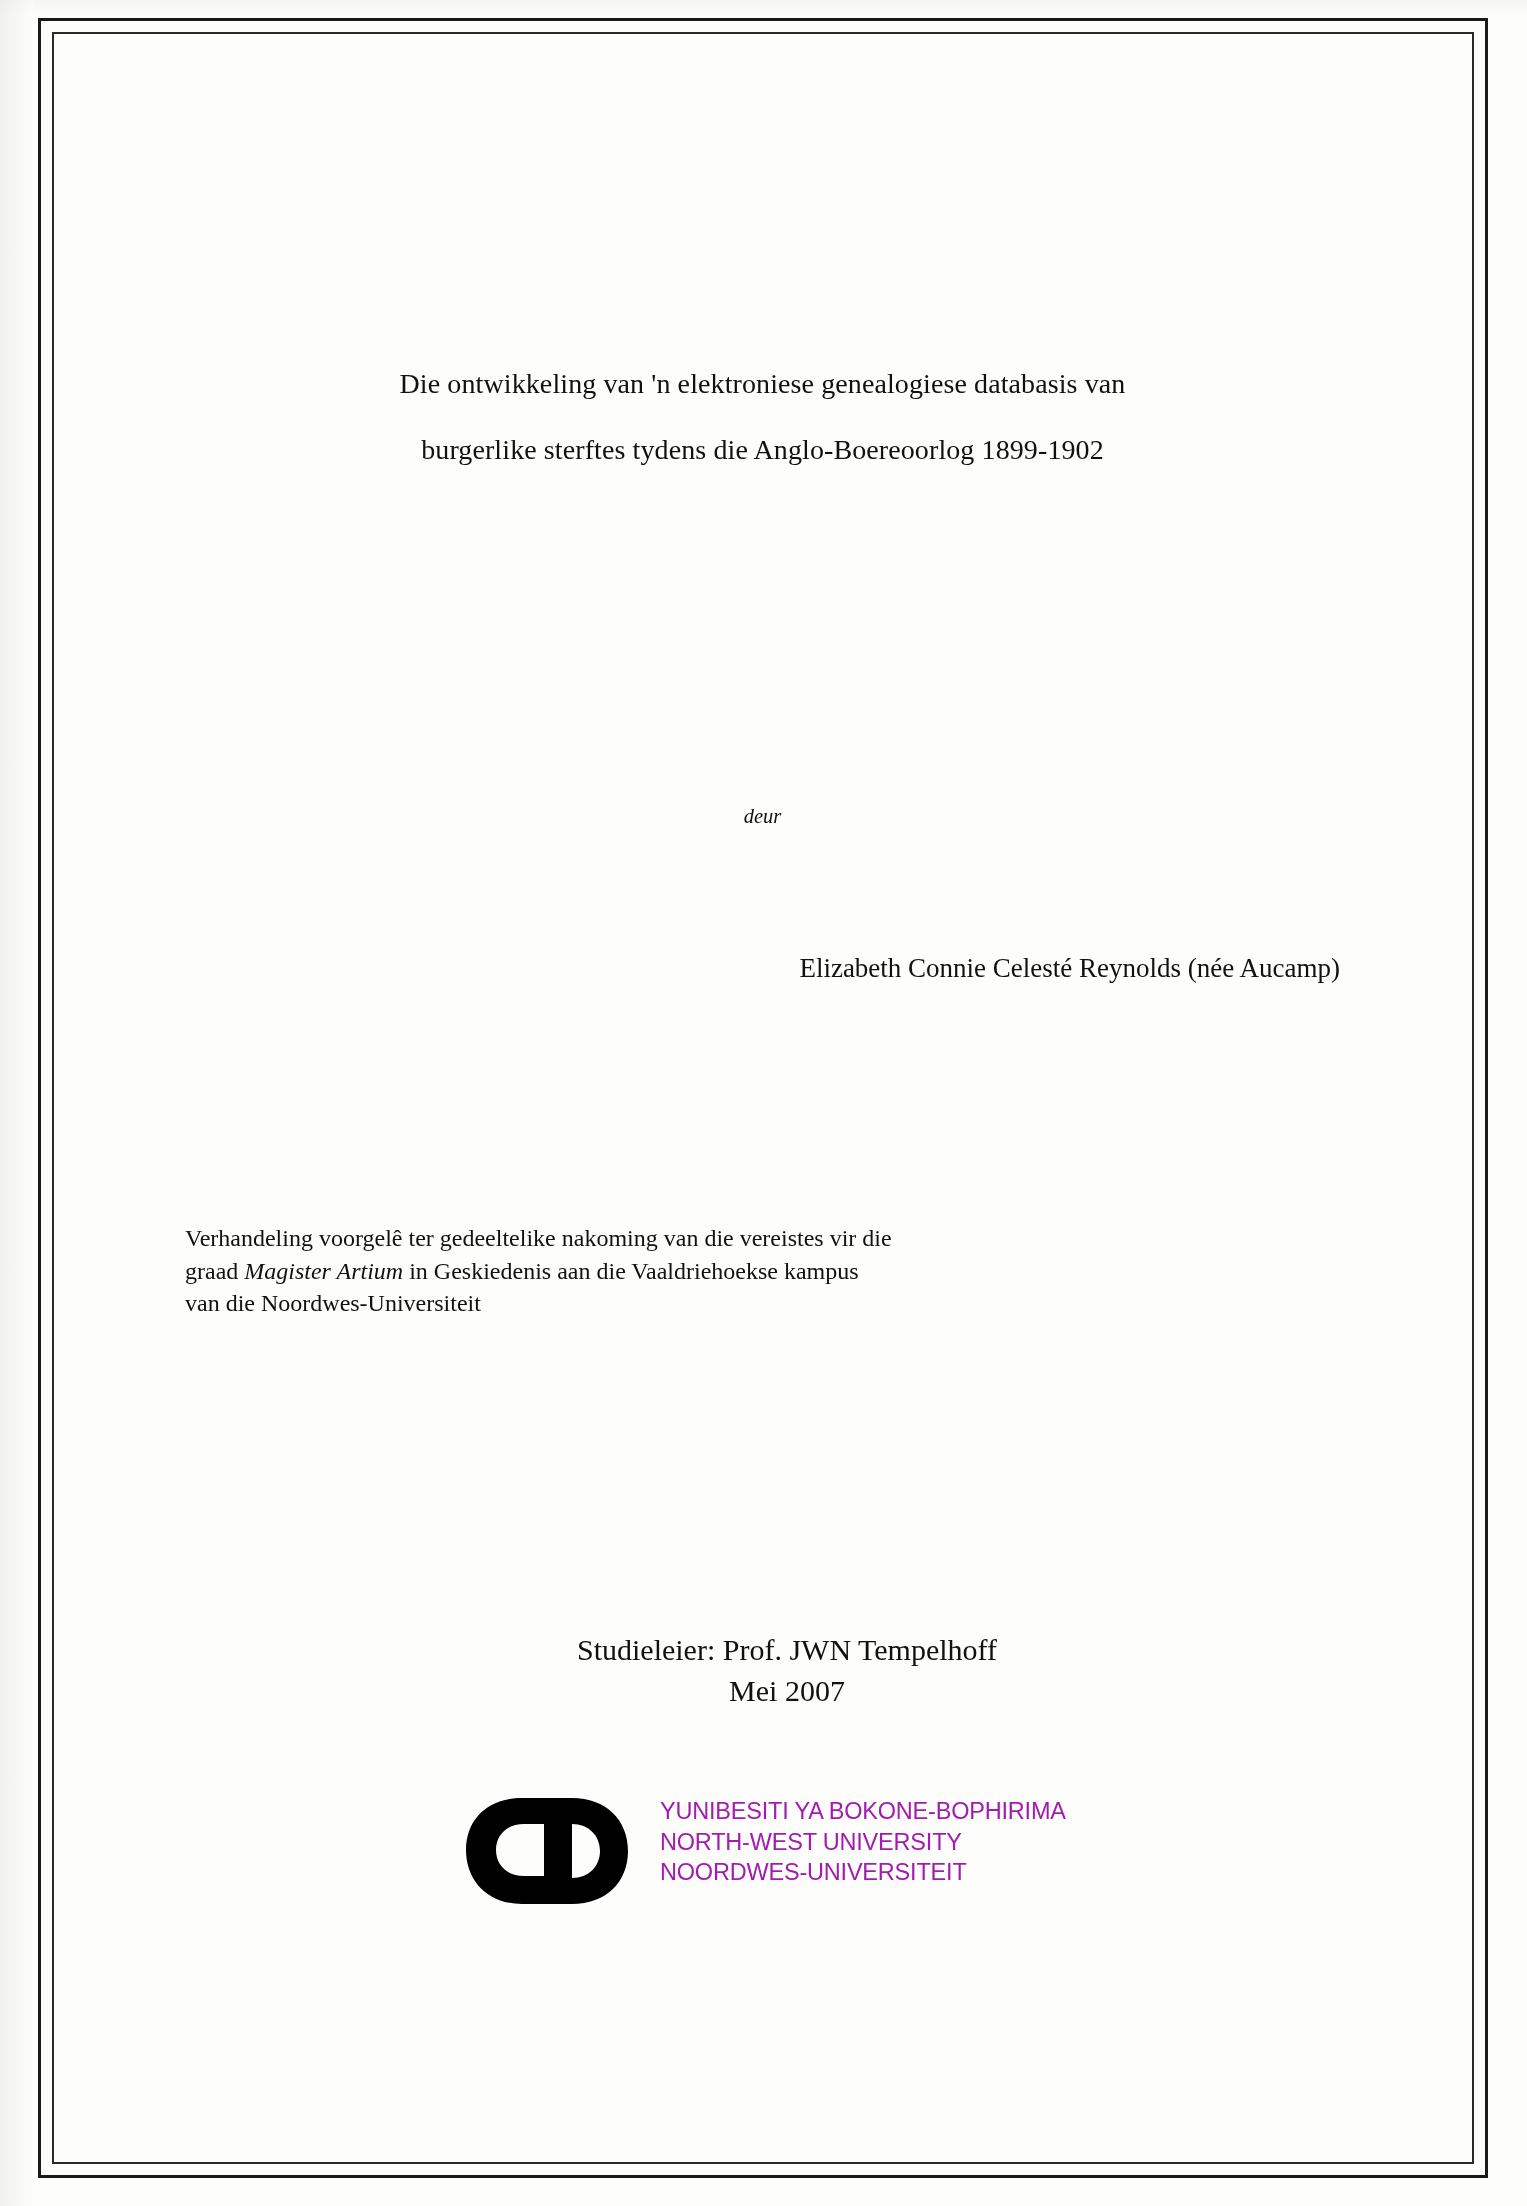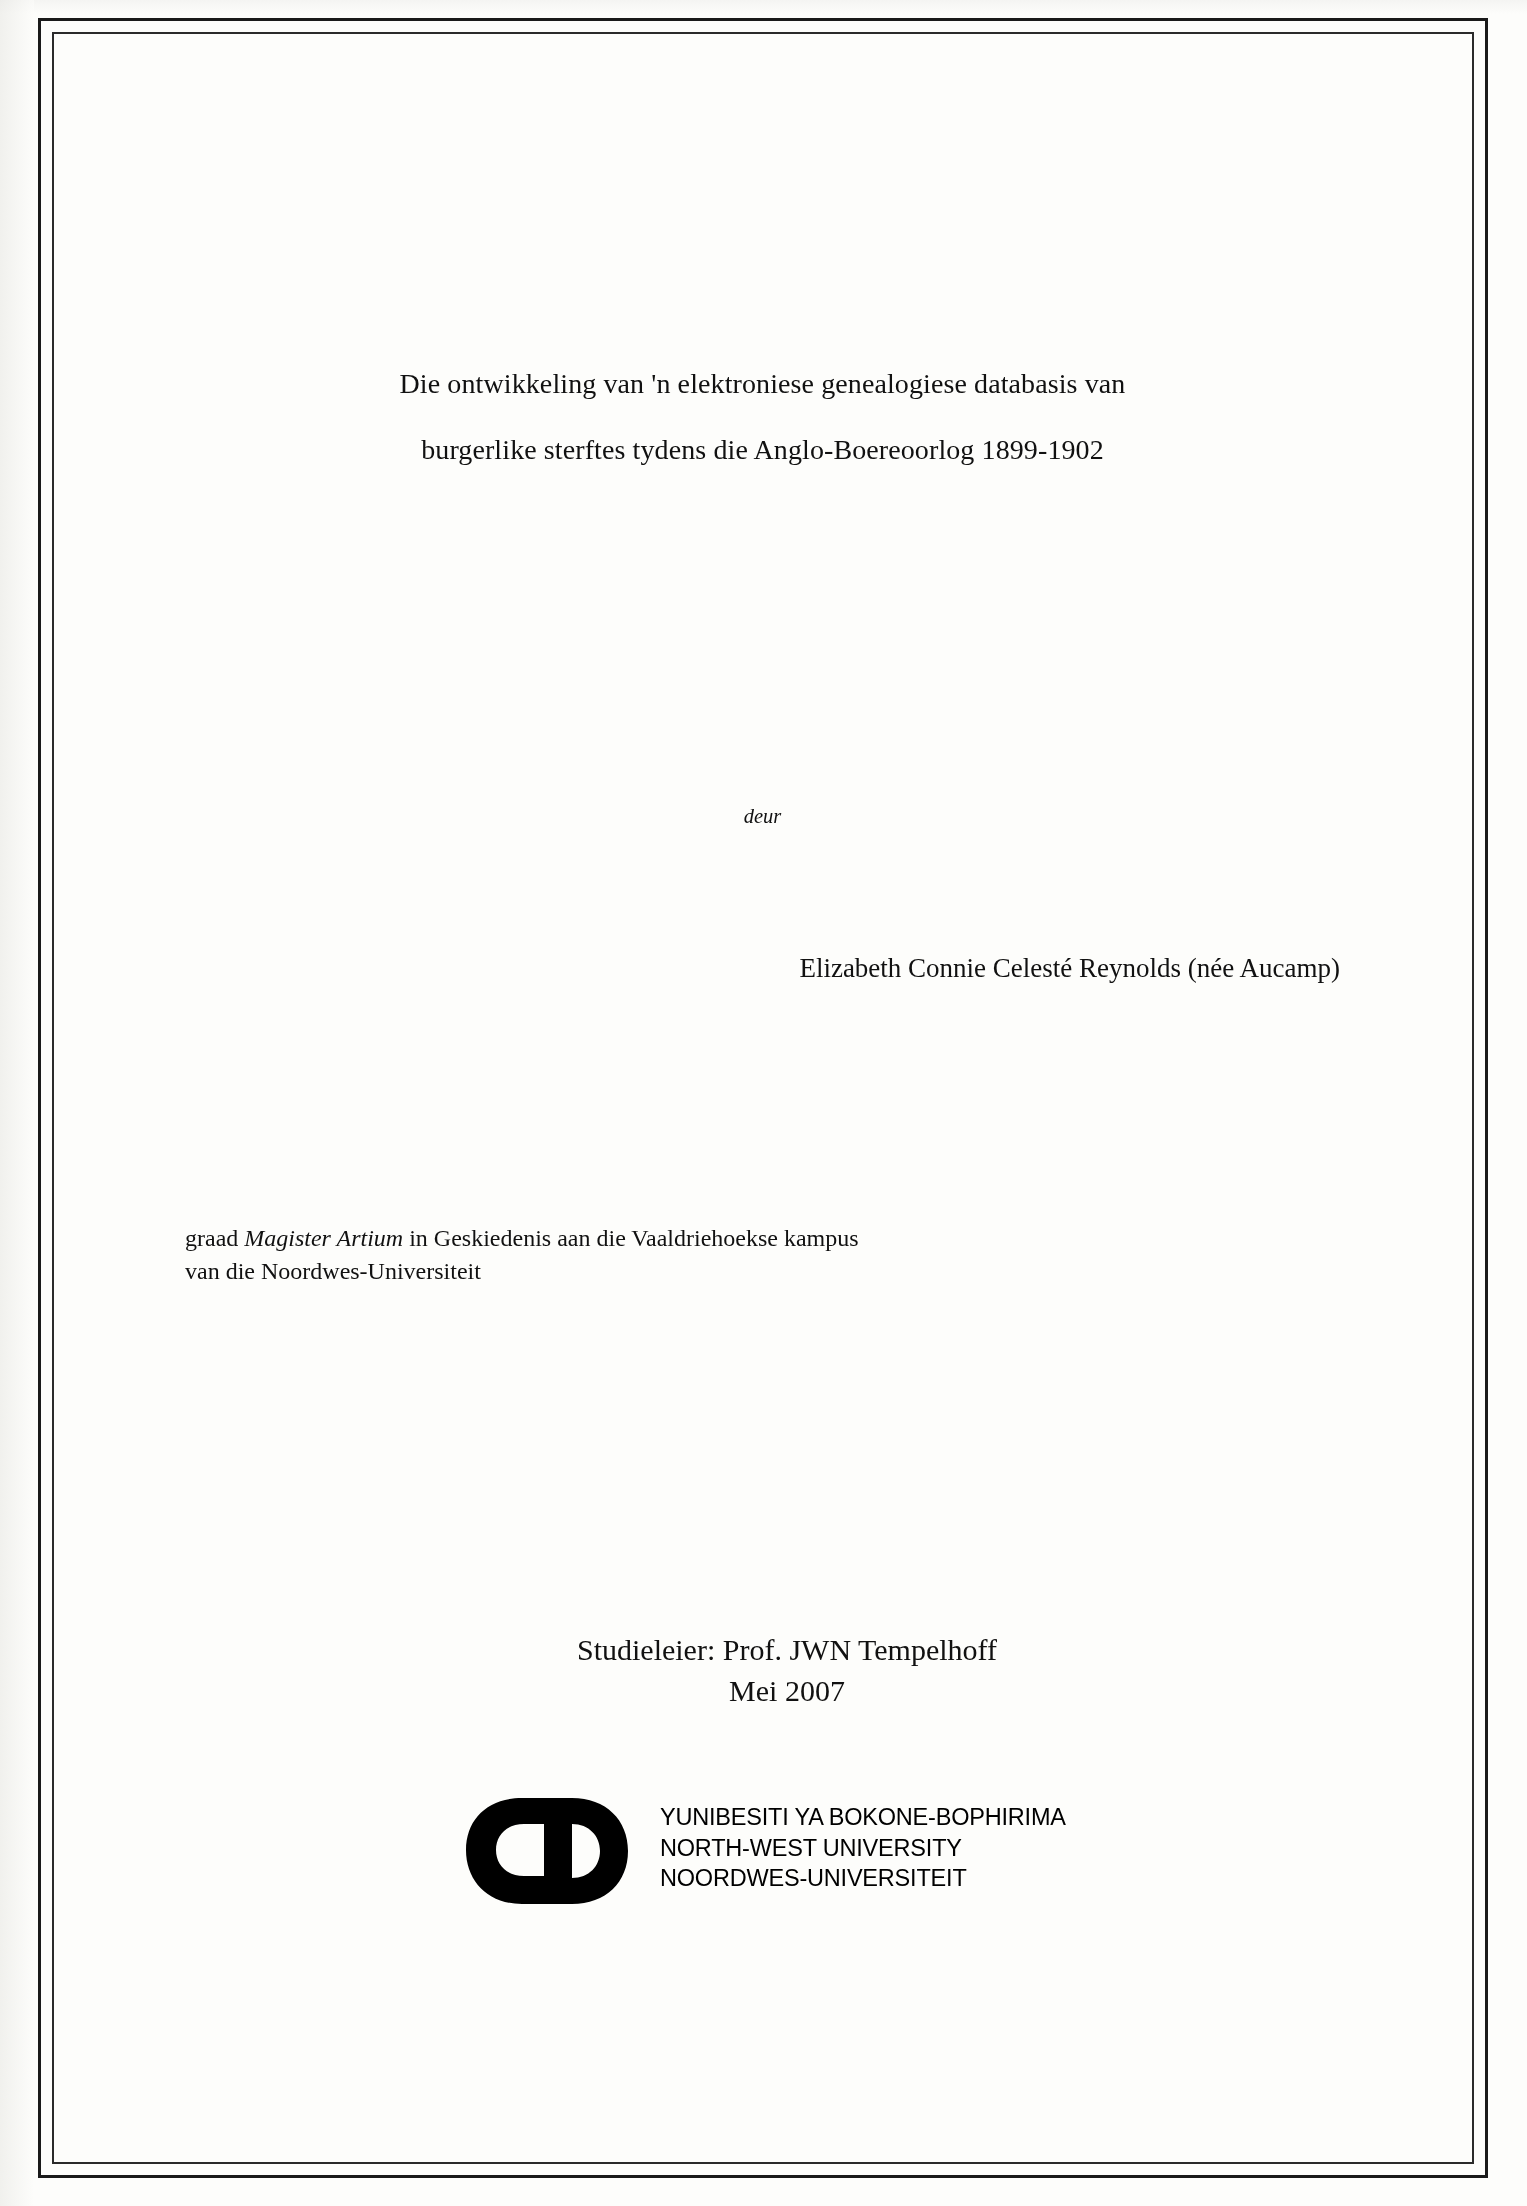--- a/index.html
+++ b/index.html
@@ -127,26 +127,26 @@
   .logo-mark {
     position: absolute;
     left: 0;
     top: 2px;
     width: 195px;
     height: 118px;
   }
   .logo-text {
     position: absolute;
     left: 200px;
-    top: 12px;
+    top: 6px;
     font-family: "Liberation Sans", sans-serif;
     font-size: 23.5px;
     line-height: 1.30;
     letter-spacing: -0.2px;
-    color: #000000;
+    color: #a21caf;
     font-weight: 500;
   }
   .logo-text div { white-space: nowrap; }
 
   
   .edge-left {
     position: absolute;
     left: 0; top: 0;
     width: 34px; height: 2206px;
     background: linear-gradient(90deg, #e6e6e2 0%, #fdfdfb 100%);
@@ -176,20 +176,21 @@
     <div class="title-block">
       <div class="title-line l1">Die ontwikkeling van 'n elektroniese genealogiese databasis van</div>
       <div class="title-line l2">burgerlike sterftes tydens die Anglo-Boereoorlog 1899-1902</div>
     </div>
 
     <div class="deur">deur</div>
 
     <div class="author">Elizabeth Connie Celesté Reynolds (née Aucamp)</div>
 
     <div class="statement">
+      <div class="j">Verhandeling voorgelê ter gedeeltelike nakoming van die vereistes vir die</div>
       <div class="nj"><span>graad </span><i>Magister Artium</i><span> in Geskiedenis aan die Vaaldriehoekse kampus</span></div>
       <div class="nj">van die Noordwes-Universiteit</div>
     </div>
 
     <div class="supervisor">
       <div>Studieleier: Prof. JWN Tempelhoff</div>
       <div>Mei 2007</div>
     </div>
 
     <div class="logo-block">

